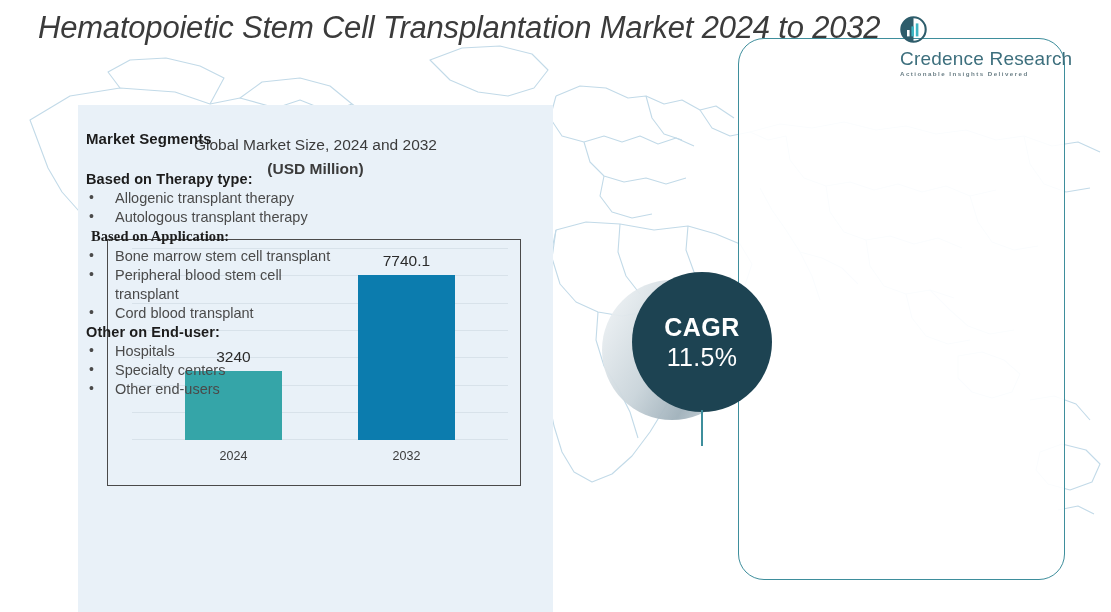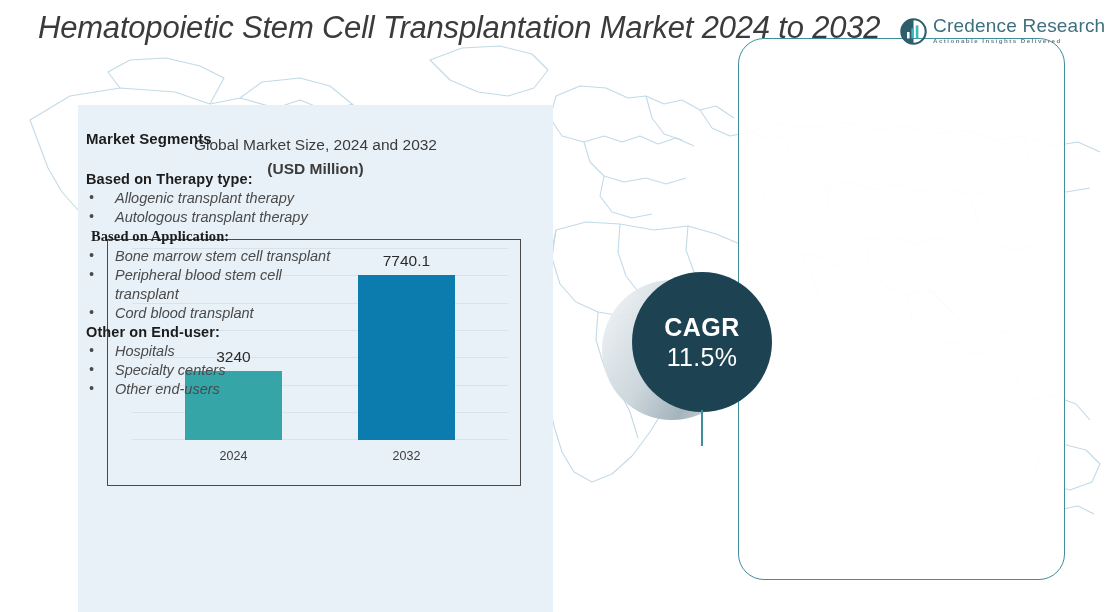--- a/index.html
+++ b/index.html
@@ -42,22 +42,23 @@
     color: #3b3b3b;
   }
 
   
   .logo {
     position: absolute;
     left: 900px;
     top: 16px;
     z-index: 7;
     display: flex;
-    align-items: flex-end;
+    align-items: flex-start;
     gap: 6px;
+    flex-direction: column;
   }
   .logo-mark { width: 27px; height: 27px; flex: 0 0 auto; }
   .logo-text { display: flex; flex-direction: column; justify-content: center; }
   .logo-name {
     font-size: 19px;
     line-height: 20px;
     color: #3d6f7d;
     letter-spacing: 0.2px;
     white-space: nowrap;
   }
@@ -233,21 +234,21 @@
     letter-spacing: 0.1px;
   }
   .seg-group-head {
     font-size: 14.5px;
     font-weight: bold;
     color: #1c1c1c;
     margin: 0 0 2px 0;
     letter-spacing: 0.1px;
   }
   .seg-group-head.indent { padding-left: 5px; font-family: Liberation Serif, serif; }
-  .seg-list { list-style: none; margin: 0 0 1px 0; padding: 0; font-style: italic; }
+  .seg-list { list-style: none; margin: 0 0 1px 0; padding: 0; }
   .seg-item {
     position: relative;
     padding-left: 29px;
     font-size: 14.5px;
     line-height: 19px;
     color: #4a4a4a;
     margin-bottom: 0px;
   }
   .seg-item::before {
     content: "\2022";

